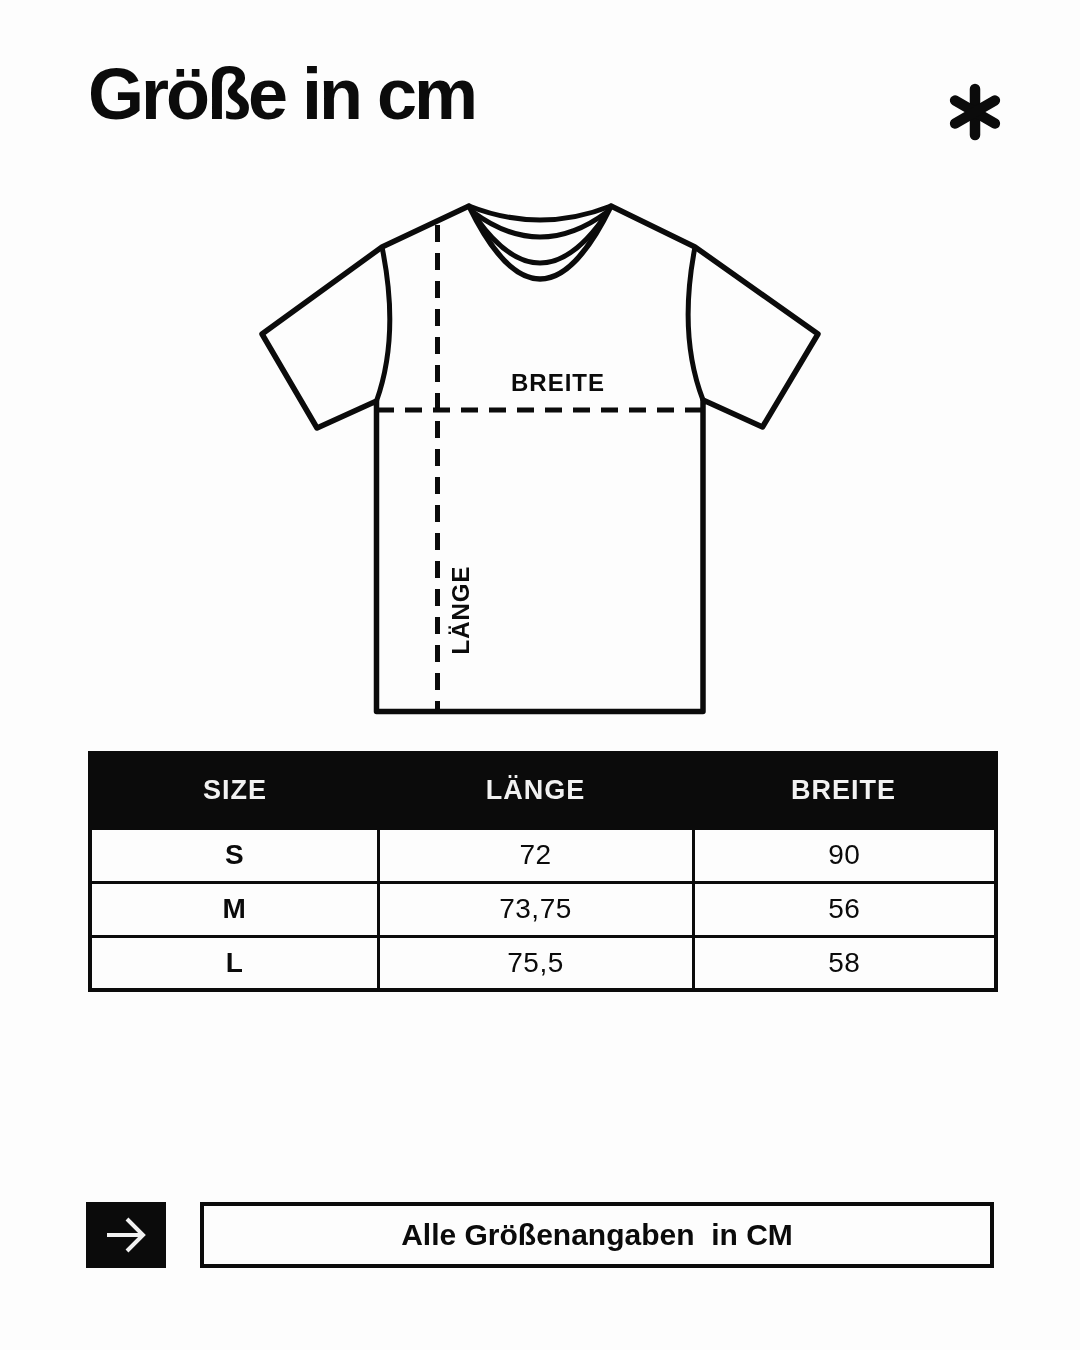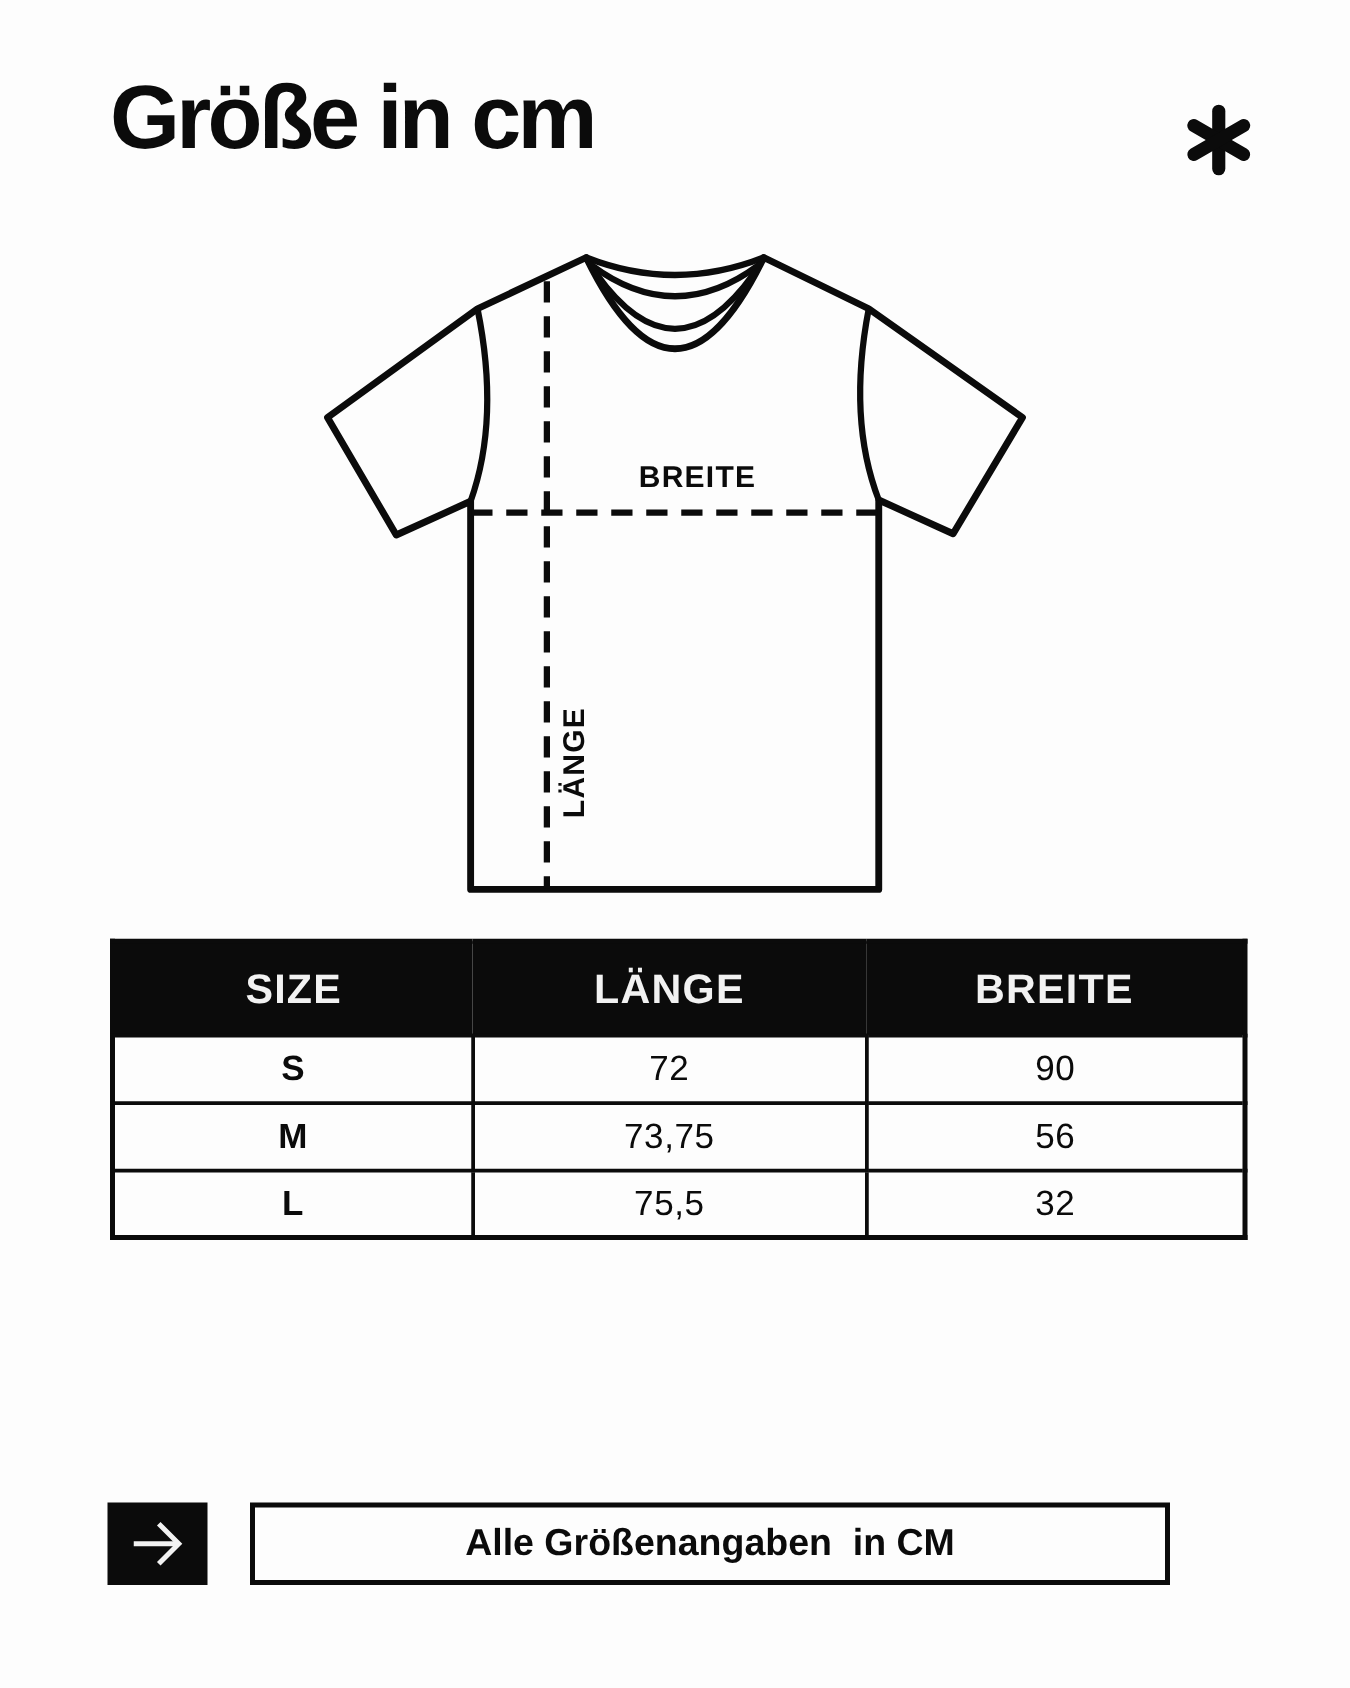--- a/index.html
+++ b/index.html
@@ -43,21 +43,21 @@
     border-collapse: collapse;
     table-layout: fixed;
   }
   .size-table col.c1 { width: 288px; }
   .size-table col.c2 { width: 315px; }
   .size-table col.c3 { width: 303px; }
   .size-table th {
     background: #0b0b0b;
     color: #f2f2f2;
     height: 75px;
-    font-size: 33px;
+    font-size: 27px;
     font-weight: 700;
     letter-spacing: 1px;
     text-align: center;
     vertical-align: middle;
   }
   .size-table td {
     border: 3px solid #0b0b0b;
     height: 54px;
     text-align: center;
     vertical-align: middle;
@@ -71,21 +71,21 @@
     position: absolute;
     left: 86px; top: 1202px;
     width: 80px; height: 66px;
     background: #0b0b0b;
     display: flex; align-items: center; justify-content: center;
     cursor: pointer;
   }
   .footer-note-box {
     position: absolute;
     left: 200px; top: 1202px;
-    width: 736px; height: 66px;
+    width: 794px; height: 66px;
     border: 4px solid #0b0b0b;
     background: #fdfdfd;
     display: flex; align-items: center; justify-content: center;
   }
   .footer-note-box .note {
     font-size: 30px;
     font-weight: 700;
     white-space: pre;
     letter-spacing: 0px;
   }
@@ -145,21 +145,21 @@
       <td class="value-cell">90</td>
     </tr>
     <tr>
       <td class="size-cell">M</td>
       <td class="value-cell">73,75</td>
       <td class="value-cell">56</td>
     </tr>
     <tr>
       <td class="size-cell">L</td>
       <td class="value-cell">75,5</td>
-      <td class="value-cell">32</td>
+      <td class="value-cell">58</td>
     </tr>
   </tbody>
 </table>
 
 <div class="arrow-button">
   <span style="display:flex;">
     <svg width="46" height="40" viewBox="0 0 46 40">
       <g stroke="#f2f2f2" stroke-width="4" fill="none">
         <line x1="4" y1="20" x2="40" y2="20"></line>
         <polyline points="24,4 40,20 24,36"></polyline>

